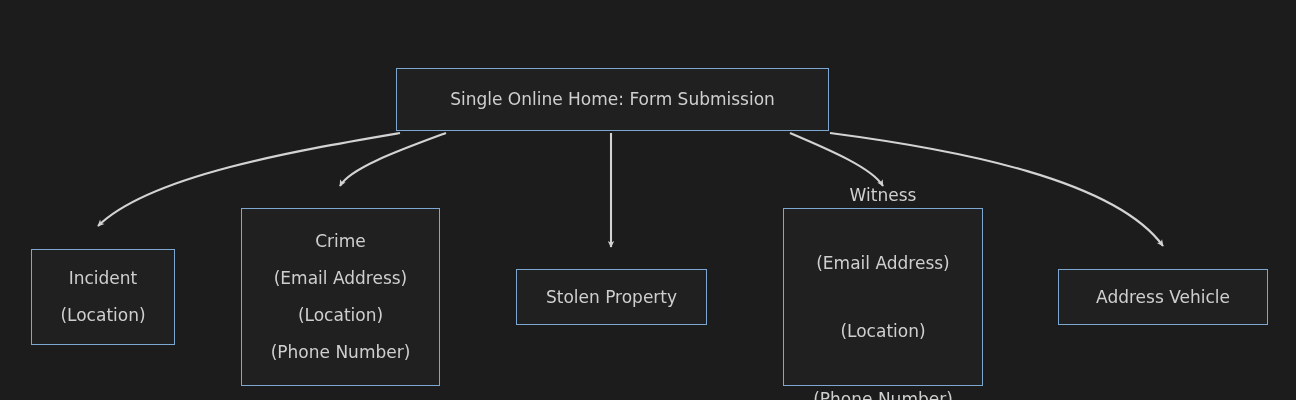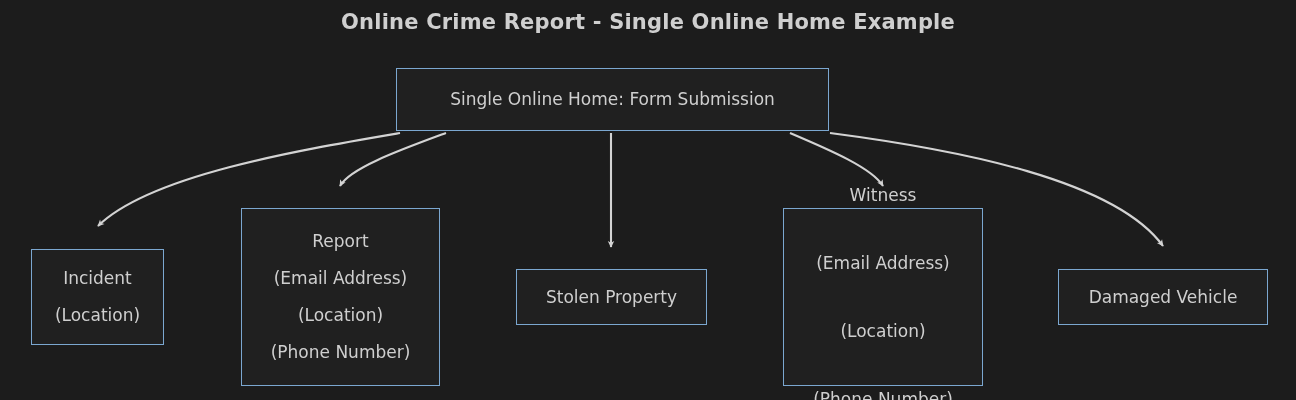--- a/index.html
+++ b/index.html
@@ -59,58 +59,57 @@
   }
   .node.single .line {
     margin: 0;
   }
 </style>
 </head>
 <body>
 
 <div id="canvas">
 
-  <div id="diagram-title">Online Crime Report - Single Online Home Example</div>
 
   <svg id="edge-layer" viewBox="0 0 1296 400" xmlns="http://www.w3.org/2000/svg">
     <defs>
       <marker id="arrowhead" markerWidth="9" markerHeight="9" refX="6.5" refY="3.6" orient="auto" markerUnits="userSpaceOnUse">
         <path d="M 0.5,0.4 L 7.2,3.6 L 0.5,6.8 L 2.2,3.6 Z" fill="#d3d3d3"></path>
       </marker>
     </defs>
     <g id="edges-group">
         <path d="M 400,133 C 300,150 150,175 98,226" fill="none" stroke="#d3d3d3" stroke-width="2.1" marker-end="url(#arrowhead)"></path>
         <path d="M 446,133 C 400,150 350,168 340,186" fill="none" stroke="#d3d3d3" stroke-width="2.1" marker-end="url(#arrowhead)"></path>
         <path d="M 611,133 L 611,247" fill="none" stroke="#d3d3d3" stroke-width="2.1" marker-end="url(#arrowhead)"></path>
         <path d="M 790,133 C 830,150 872,168 883,186" fill="none" stroke="#d3d3d3" stroke-width="2.1" marker-end="url(#arrowhead)"></path>
         <path d="M 830,133 C 960,150 1115,180 1163,246" fill="none" stroke="#d3d3d3" stroke-width="2.1" marker-end="url(#arrowhead)"></path>
       </g>
   </svg>
 
   <div id="nodes-group">
       <div class="node single" style="left: 396px; top: 68px; width: 433px; height: 63px; border-color: rgb(123, 167, 208); background: rgb(32, 32, 32); color: rgb(207, 207, 207);">
         <span class="line">Single Online Home: Form Submission</span>
       </div>
-      <div class="node multi" style="left: 31px; top: 249px; width: 133px; height: 96px; border-color: rgb(123, 167, 208); background: rgb(32, 32, 32); color: rgb(207, 207, 207);">
+      <div class="node multi" style="left: 31px; top: 249px; width: 144px; height: 96px; border-color: rgb(123, 167, 208); background: rgb(32, 32, 32); color: rgb(207, 207, 207);">
         <span class="line">Incident</span>
         <span class="line">(Location)</span>
       </div>
       <div class="node multi" style="left: 241px; top: 208px; width: 199px; height: 178px; border-color: rgb(123, 167, 208); background: rgb(32, 32, 32); color: rgb(207, 207, 207);">
-        <span class="line">Report</span>
+        <span class="line">Crime</span>
         <span class="line">(Email Address)</span>
         <span class="line">(Location)</span>
         <span class="line">(Phone Number)</span>
       </div>
       <div class="node single" style="left: 516px; top: 269px; width: 191px; height: 56px; border-color: rgb(123, 167, 208); background: rgb(32, 32, 32); color: rgb(207, 207, 207); text-align: right;">
         <span class="line">Stolen Property</span>
       </div>
       <div class="node multi" style="left: 783px; top: 208px; width: 200px; height: 178px; border-color: rgb(123, 167, 208); background: rgb(32, 32, 32); color: rgb(207, 207, 207); gap: 31px;">
         <span class="line">Witness</span>
         <span class="line">(Email Address)</span>
         <span class="line">(Location)</span>
         <span class="line">(Phone Number)</span>
       </div>
       <div class="node single" style="left: 1058px; top: 269px; width: 210px; height: 56px; border-color: rgb(123, 167, 208); background: rgb(32, 32, 32); color: rgb(207, 207, 207);">
-        <span class="line">Damaged Vehicle</span>
+        <span class="line">Address Vehicle</span>
       </div>
     </div>
 
 </div>
 
 </body></html>

